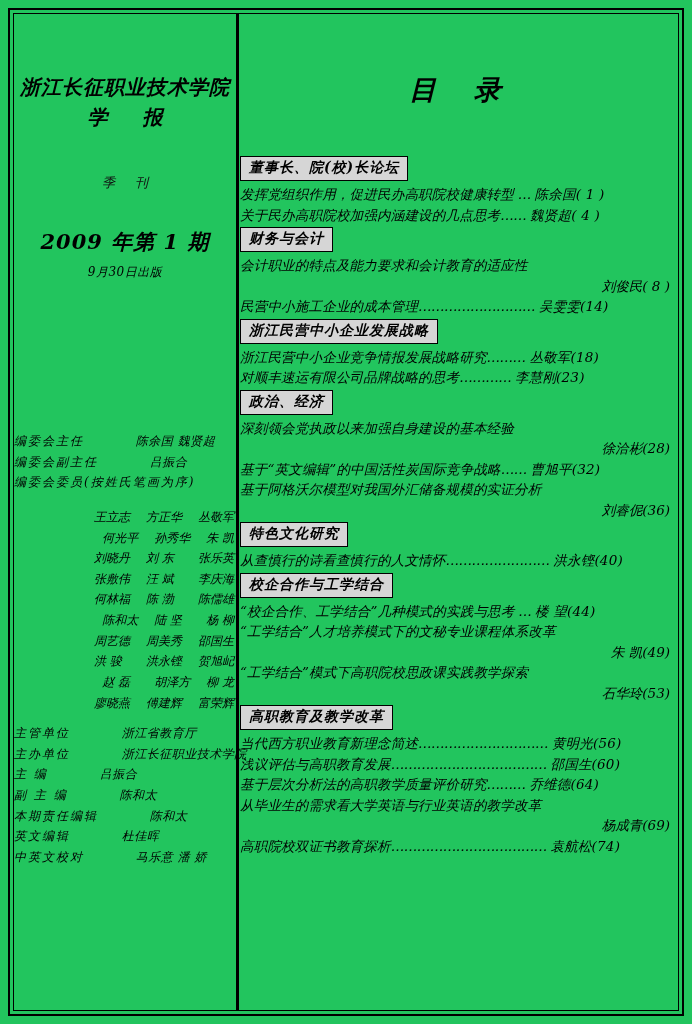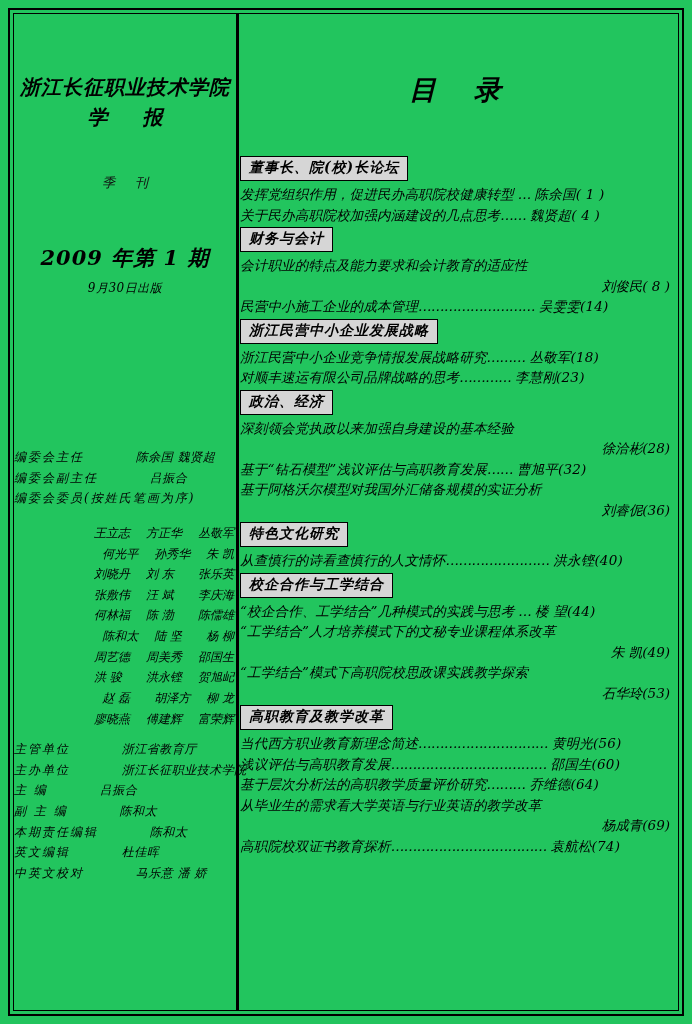--- a/index.html
+++ b/index.html
@@ -76,21 +76,21 @@
     font-size: 13px;
     letter-spacing: 8px;
     padding-left: 8px;
     margin-top: 42px;
     color: #111;
   }
   .issue {
     text-align: center;
     font-weight: bold;
     font-size: 21px;
-    margin-top: 52px;
+    margin-top: 36px;
     letter-spacing: 1px;
   }
   .pubdate {
     text-align: center;
     font-size: 12px;
     margin-top: 8px;
     letter-spacing: 0.5px;
   }
 
   .staff {
@@ -321,21 +321,21 @@
 
       <div class="section">
         <div class="sec-head">政治、经济</div>
         <div class="entry">
           <span class="t">深刻领会党执政以来加强自身建设的基本经验</span>
         </div>
         <div class="entry-2nd">
           <span class="auth">徐洽彬</span><span class="pg">(28)</span>
         </div>
         <div class="entry">
-          <span class="t">基于“钻石模型”浅议评估与高职教育发展</span><span class="dots">…… </span><span class="auth">曹旭平</span><span class="pg">(32)</span>
+          <span class="t">基于“英文编辑”的中国活性炭国际竞争战略</span><span class="dots">…… </span><span class="auth">曹旭平</span><span class="pg">(32)</span>
         </div>
         <div class="entry">
           <span class="t">基于阿格沃尔模型对我国外汇储备规模的实证分析</span>
         </div>
         <div class="entry-2nd">
           <span class="auth">刘睿伲</span><span class="pg">(36)</span>
         </div>
       </div>
 
       <div class="section">

